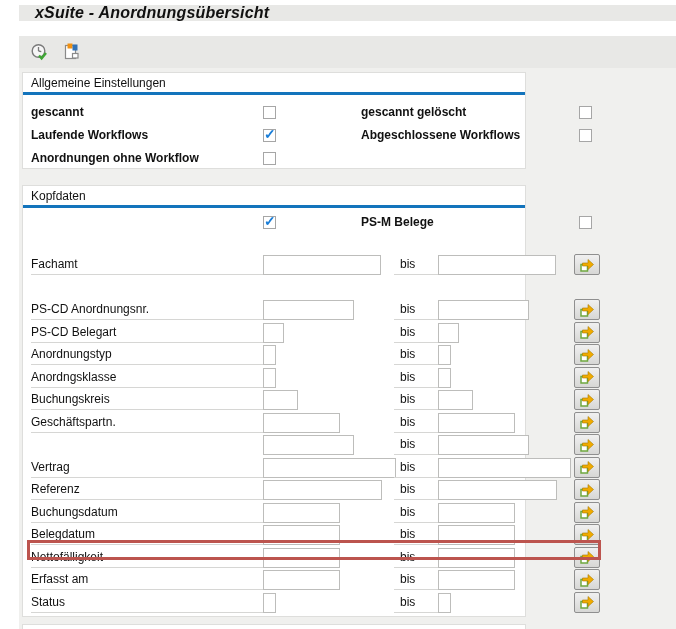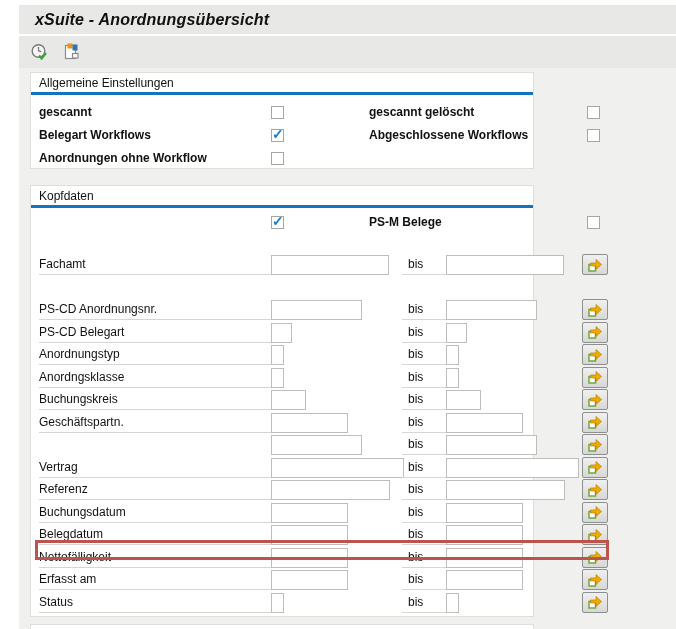--- a/index.html
+++ b/index.html
@@ -1,31 +1,31 @@
 <!DOCTYPE html>
 <html><head>
 <meta charset="utf-8">
 <style>
   * { margin:0; padding:0; box-sizing:border-box; }
   html,body { background:#ffffff; }
   body { font-family:"Liberation Sans", sans-serif; font-size:12px; color:#111; }
   #screen { position:relative; width:676px; height:629px; overflow:hidden; background:#fff; }
 
   
-  .titlebar { position:absolute; left:19px; top:5px; width:657px; height:29px;
+  .titlebar { position:absolute; left:19px; top:5px; width:657px; height:16px;
               background:#e8e8e6; display:flex; align-items:center; }
   .titlebar .title { font-size:16px; font-weight:bold; font-style:italic; padding-left:16px; letter-spacing:.2px; }
   .toolbar { position:absolute; left:19px; top:36px; width:657px; height:32px;
              background:#e8e8e6; display:flex; align-items:center; gap:8px; padding-left:8px; }
   .tbtn { width:24px; height:24px; border:none; background:transparent; display:flex;
           align-items:center; justify-content:center; cursor:pointer; }
 
   
   .content-bg { position:absolute; left:19px; top:68px; width:657px; height:561px; background:#f0f0ee; }
-  .panel { position:absolute; left:22px; width:504px; background:#ffffff; border:1px solid #dededc;margin-left:8px; }
+  .panel { position:absolute; left:22px; width:504px; background:#ffffff; border:1px solid #dededc; }
   #panel-allgemein { top:72px; height:97px; }
   #panel-kopfdaten { top:185px; height:432px; }
   #panel-bottom { top:624px; height:10px; }
 
   .grouphdr { position:absolute; left:0; top:0; width:100%; height:22px; line-height:20px;
               padding-left:8px; border-bottom:3px solid #1374bc; background:#fff; }
 
   
   .cbrow { position:absolute; left:0; width:100%; height:16px; }
   .cblabel { position:absolute; top:0; height:16px; line-height:15px;font-weight:bold; }
@@ -86,21 +86,21 @@
     <div class="grouphdr">Allgemeine Einstellungen</div>
 
     <div class="cbrow" style="top:32px">
       <div class="cblabel c1">gescannt</div>
       <span class="cb p1"></span>
       <div class="cblabel c2">gescannt gelöscht</div>
       <span class="cb p2"></span>
     </div>
 
     <div class="cbrow" style="top:55px">
-      <div class="cblabel c1">Belegart Workflows</div>
+      <div class="cblabel c1">Laufende Workflows</div>
       <span class="cb p1 checked"></span>
       <div class="cblabel c2">Abgeschlossene Workflows</div>
       <span class="cb p2"></span>
     </div>
 
     <div class="cbrow" style="top:78px">
       <div class="cblabel c1">Anordnungen ohne Workflow</div>
       <span class="cb p1"></span>
     </div>
   </div>

